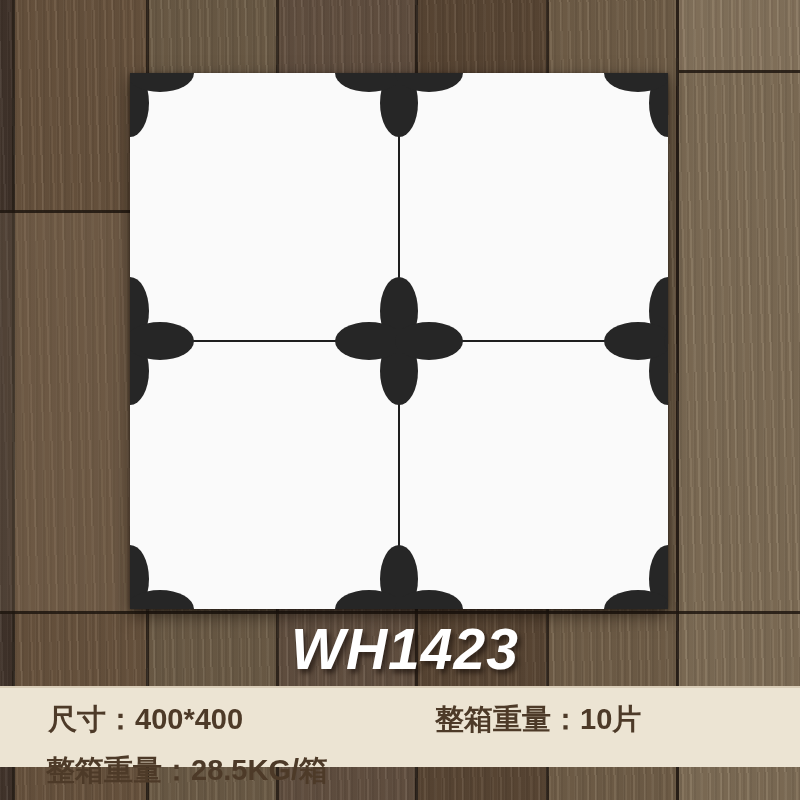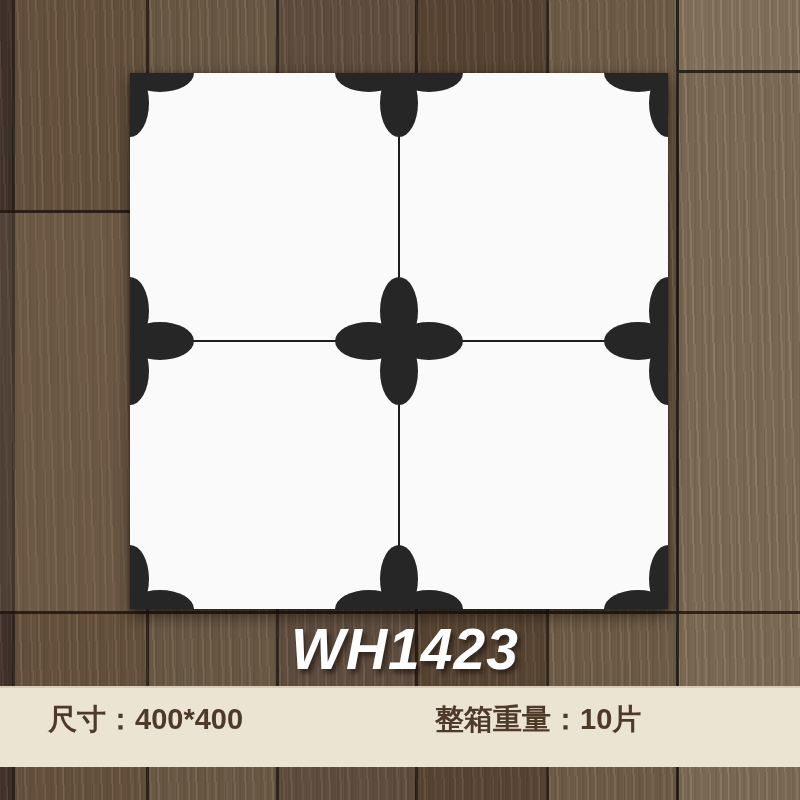--- a/index.html
+++ b/index.html
@@ -116,15 +116,18 @@
 
   <div class="model">WH1423</div>
 
   <div class="panel">
     <div class="spec spec-size">
       <span>尺寸：</span><span>400*400</span>
     </div>
     <div class="spec spec-pieces">
       <span>整箱重量：</span><span>10片</span>
     </div>
+    <div class="spec spec-weight">
+      <span>整箱重量：</span><span>28.5KG/箱</span>
+    </div>
   </div>
 
 </div>
 
 </body></html>

